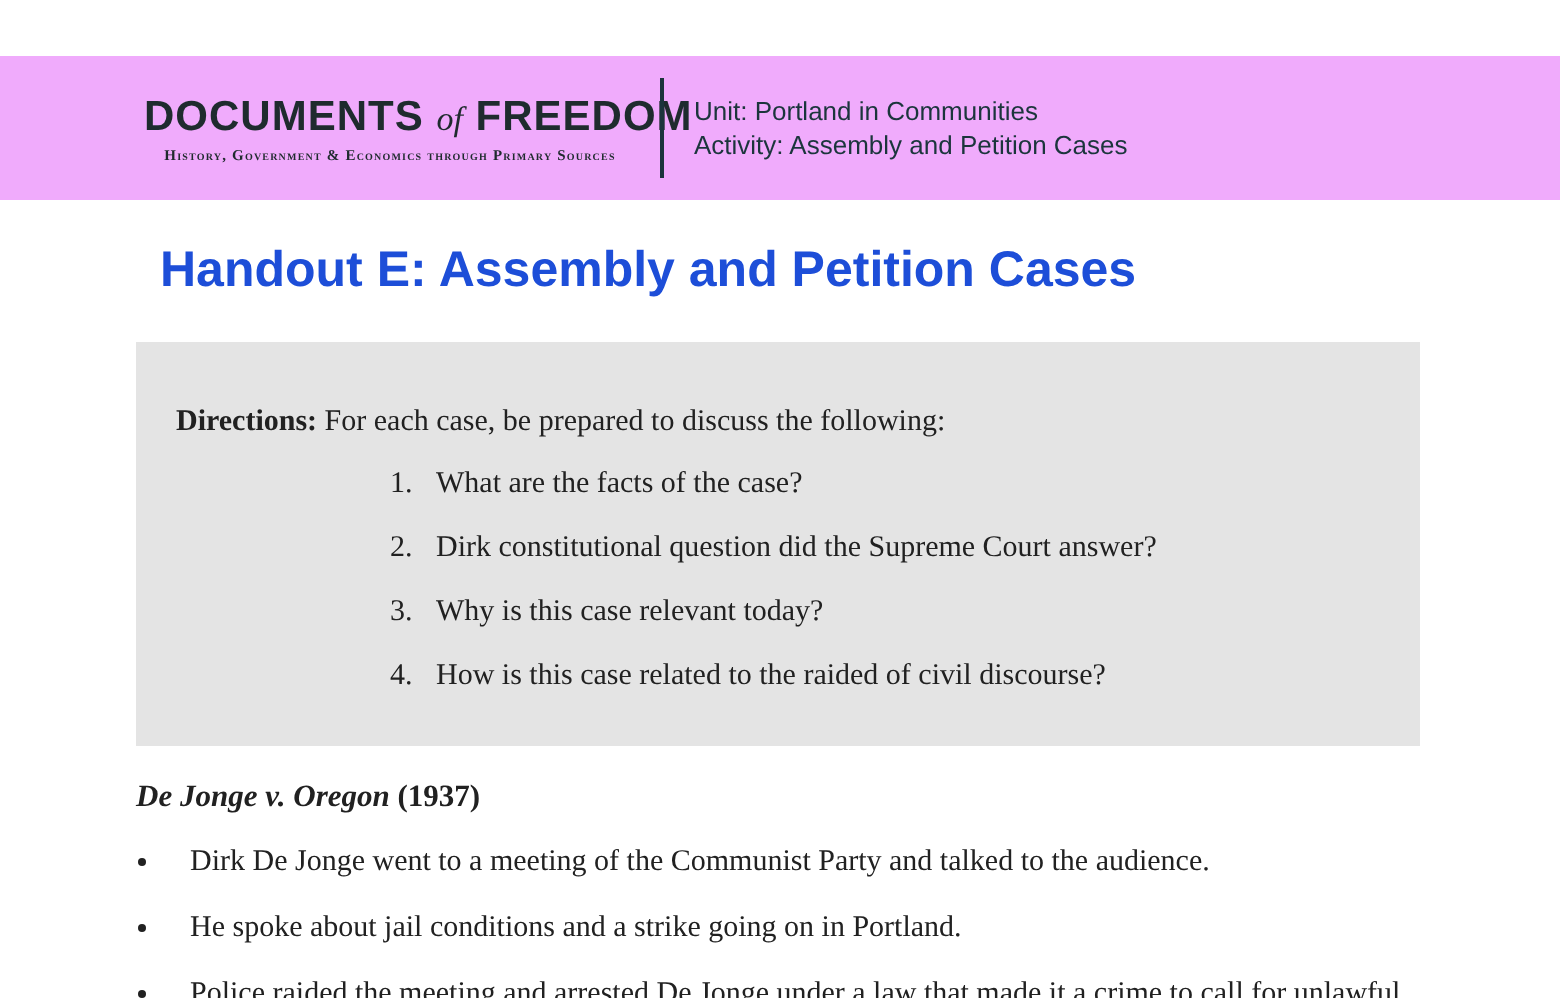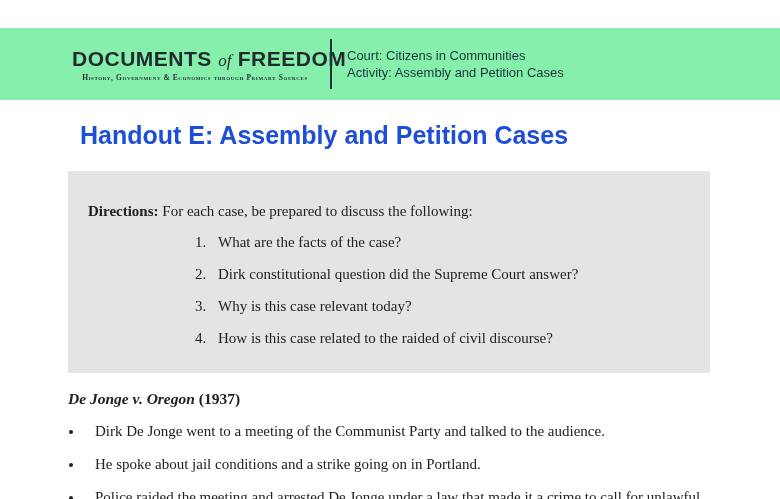--- a/index.html
+++ b/index.html
@@ -10,21 +10,21 @@
     color: #212121;
     overflow: hidden;
     position: relative;
   }
 
   
   .band {
     position: absolute;
     top: 28px; left: 0;
     width: 780px; height: 72px;
-    background: #86efac;
+    background: #f0abfc;
     display: flex;
     align-items: center;
   }
   .logo {
     margin-left: 72px;
     width: 246px;
     text-align: center;
     color: #1f2b2e;
   }
   .logo-word {
@@ -126,21 +126,21 @@
 </head>
 <body>
 
 <header class="band">
   <div class="logo">
     <div class="logo-word"><span>DOCUMENTS</span> <span class="of">of</span> <span>FREEDOM</span></div>
     <div class="tagline">History, Government &amp; Economics through Primary Sources</div>
   </div>
   <div class="hdr-divider"></div>
   <div class="meta">
-    <div>Court: Citizens in Communities</div>
+    <div>Unit: Portland in Communities</div>
     <div>Activity: Assembly and Petition Cases</div>
   </div>
 </header>
 
 <main>
   <h1 class="page-title">Handout E: Assembly and Petition Cases</h1>
 
   <section class="directions-box">
     <p class="directions-line"><b>Directions:</b> <span>For each case, be prepared to discuss the following:</span></p>
     <ol>

